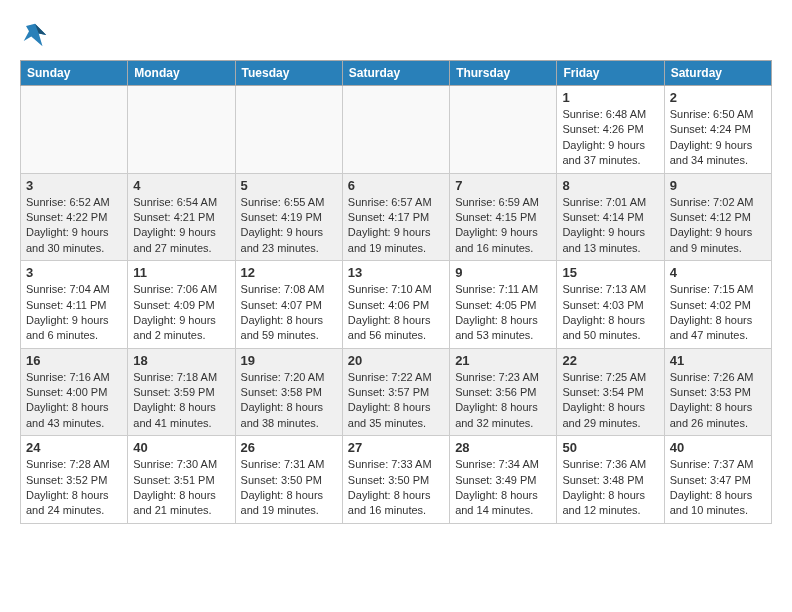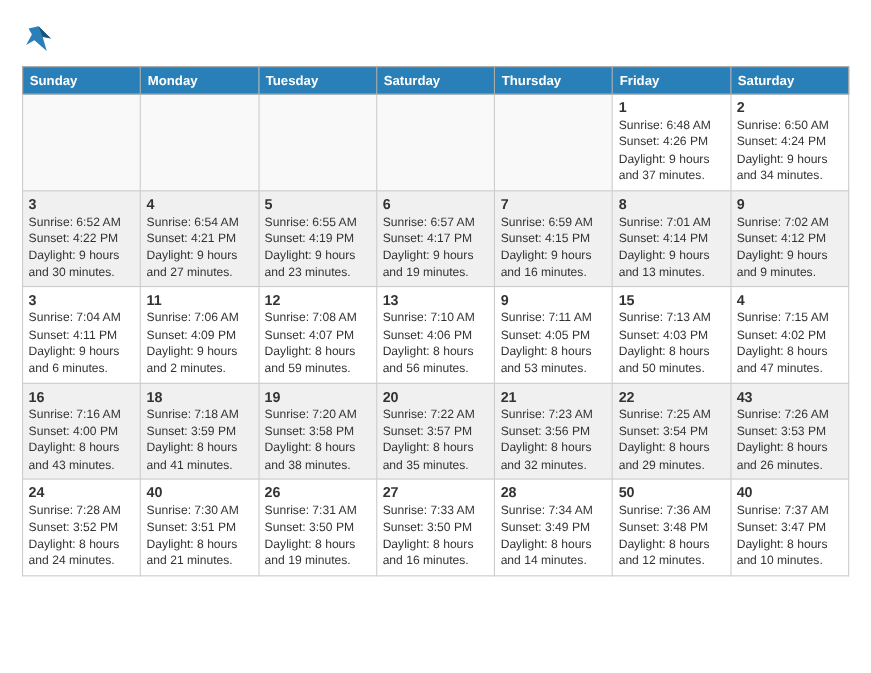--- a/index.html
+++ b/index.html
@@ -148,21 +148,21 @@
           </td>
           <td>
             <span class="day-num">21</span>
             <div class="day-info">Sunrise: 7:23 AM<br>Sunset: 3:56 PM<br>Daylight: 8 hours<br>and 32 minutes.</div>
           </td>
           <td>
             <span class="day-num">22</span>
             <div class="day-info">Sunrise: 7:25 AM<br>Sunset: 3:54 PM<br>Daylight: 8 hours<br>and 29 minutes.</div>
           </td>
           <td>
-            <span class="day-num">43</span>
+            <span class="day-num">41</span>
             <div class="day-info">Sunrise: 7:26 AM<br>Sunset: 3:53 PM<br>Daylight: 8 hours<br>and 26 minutes.</div>
           </td>
         </tr>
         <tr>
           <td>
             <span class="day-num">24</span>
             <div class="day-info">Sunrise: 7:28 AM<br>Sunset: 3:52 PM<br>Daylight: 8 hours<br>and 24 minutes.</div>
           </td>
           <td>
             <span class="day-num">40</span>

